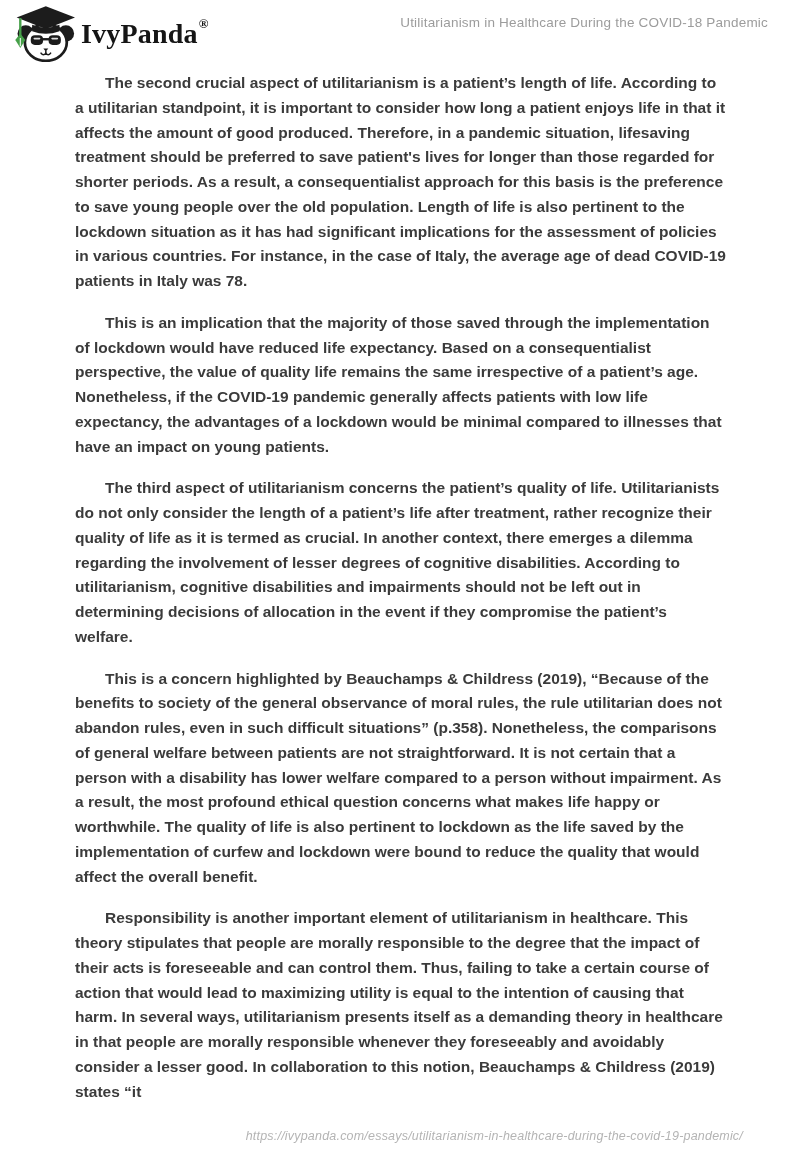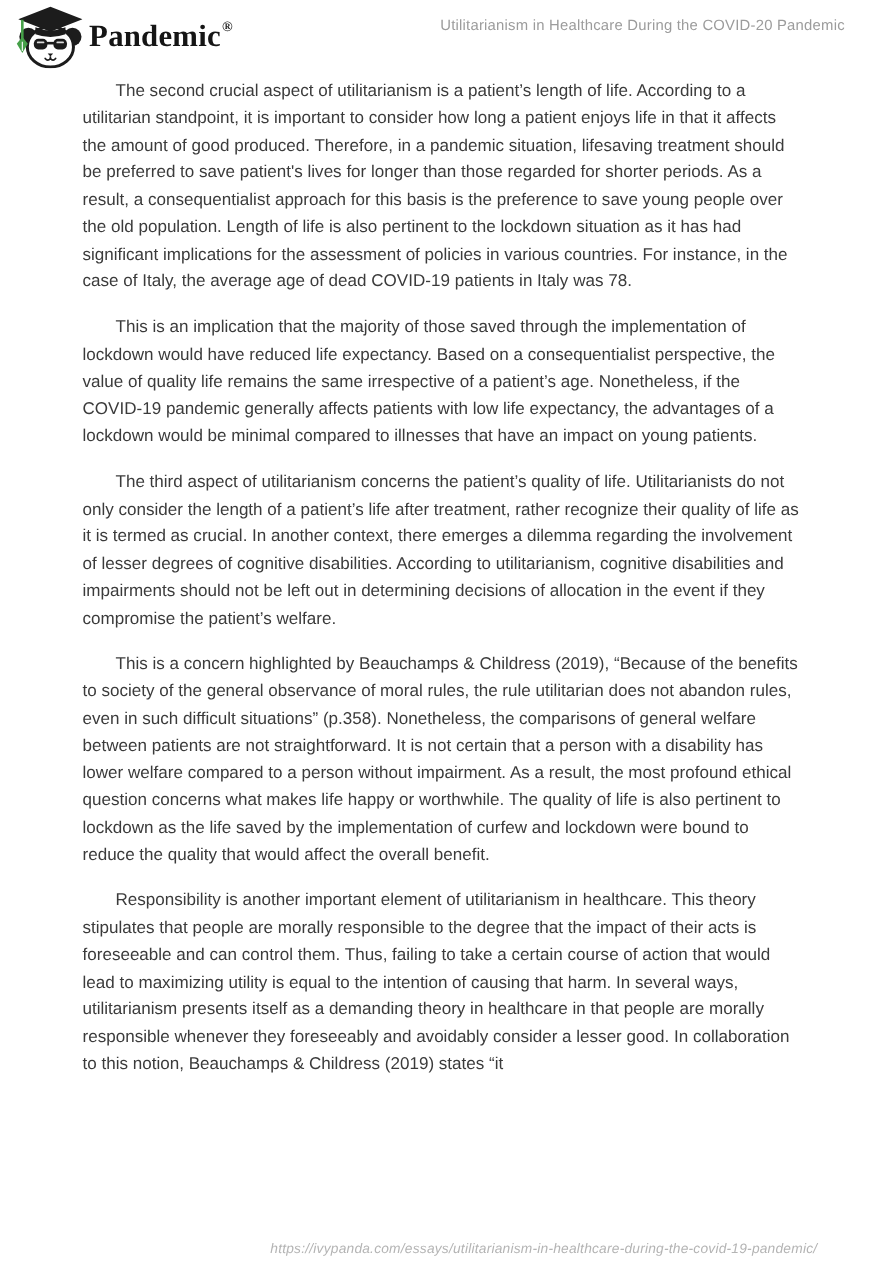--- a/index.html
+++ b/index.html
@@ -63,20 +63,21 @@
     left: 75px;
     width: 652px;
     font-size: 15.5px;
     line-height: 24.75px;
     color: #3b3b3b;
   }
   .essay p {
     margin: 0 0 17px 0;
     text-indent: 30px;
     text-align: left;
+    font-weight: bold;
   }
   .page-footer {
     position: absolute;
     top: 1126px;
     right: 57px;
   }
   .source-url {
     font-size: 12.5px;
     color: #b4b4b4;
     text-decoration: none;
@@ -106,24 +107,24 @@
       <line x1="36" y1="50.3" x2="36" y2="52.6" stroke="#1c1c1c" stroke-width="1.6"></line>
       <path d="M30.8 52.6 q2.6 3.2 5.2 0 q2.6 3.2 5.2 0" fill="none" stroke="#1c1c1c" stroke-width="1.7" stroke-linecap="round"></path>
 
       <polygon points="36,1 68,13.5 36,26 4,13.5" fill="#1c1c1c"></polygon>
       <path d="M21 21.5 q15 6.5 30 0 l0 7 q-15 5.5 -30 0 z" fill="#1c1c1c"></path>
 
       <line x1="8" y1="14" x2="8" y2="34" stroke="#46a049" stroke-width="2.6"></line>
       <polygon points="8,31 13.5,38 8,47 2.5,38" fill="#46a049"></polygon>
       <line x1="8" y1="36" x2="8" y2="45" stroke="#ffffff" stroke-width="1.1"></line>
     </svg>
-    <span class="brand-name">Pandemic</span>
+    <span class="brand-name">IvyPanda</span>
       <span class="brand-mark">®</span>
   </div>
-  <div class="doc-title">Utilitarianism in Healthcare During the COVID-20 Pandemic</div>
+  <div class="doc-title">Utilitarianism in Healthcare During the COVID-18 Pandemic</div>
 </header>
 
 <main class="essay">
   <p>The second crucial aspect of utilitarianism is a patient’s length of life. According to a utilitarian standpoint, it is important to consider how long a patient enjoys life in that it affects the amount of good produced. Therefore, in a pandemic situation, lifesaving treatment should be preferred to save patient's lives for longer than those regarded for shorter periods. As a result, a consequentialist approach for this basis is the preference to save young people over the old population. Length of life is also pertinent to the lockdown situation as it has had significant implications for the assessment of policies in various countries. For instance, in the case of Italy, the average age of dead COVID-19 patients in Italy was 78.</p>
   <p>This is an implication that the majority of those saved through the implementation of lockdown would have reduced life expectancy. Based on a consequentialist perspective, the value of quality life remains the same irrespective of a patient’s age. Nonetheless, if the COVID-19 pandemic generally affects patients with low life expectancy, the advantages of a lockdown would be minimal compared to illnesses that have an impact on young patients.</p>
   <p>The third aspect of utilitarianism concerns the patient’s quality of life. Utilitarianists do not only consider the length of a patient’s life after treatment, rather recognize their quality of life as it is termed as crucial. In another context, there emerges a dilemma regarding the involvement of lesser degrees of cognitive disabilities. According to utilitarianism, cognitive disabilities and impairments should not be left out in determining decisions of allocation in the event if they compromise the patient’s welfare.</p>
   <p>This is a concern highlighted by Beauchamps &amp; Childress (2019), “Because of the benefits to society of the general observance of moral rules, the rule utilitarian does not abandon rules, even in such difficult situations” (p.358). Nonetheless, the comparisons of general welfare between patients are not straightforward. It is not certain that a person with a disability has lower welfare compared to a person without impairment. As a result, the most profound ethical question concerns what makes life happy or worthwhile. The quality of life is also pertinent to lockdown as the life saved by the implementation of curfew and lockdown were bound to reduce the quality that would affect the overall benefit.</p>
   <p>Responsibility is another important element of utilitarianism in healthcare. This theory stipulates that people are morally responsible to the degree that the impact of their acts is foreseeable and can control them. Thus, failing to take a certain course of action that would lead to maximizing utility is equal to the intention of causing that harm. In several ways, utilitarianism presents itself as a demanding theory in healthcare in that people are morally responsible whenever they foreseeably and avoidably consider a lesser good. In collaboration to this notion, Beauchamps &amp; Childress (2019) states “it</p>
 </main>
 

